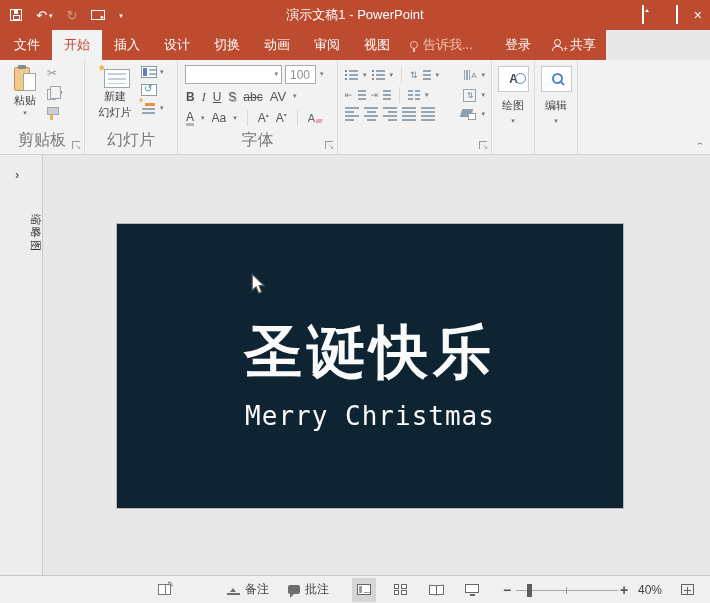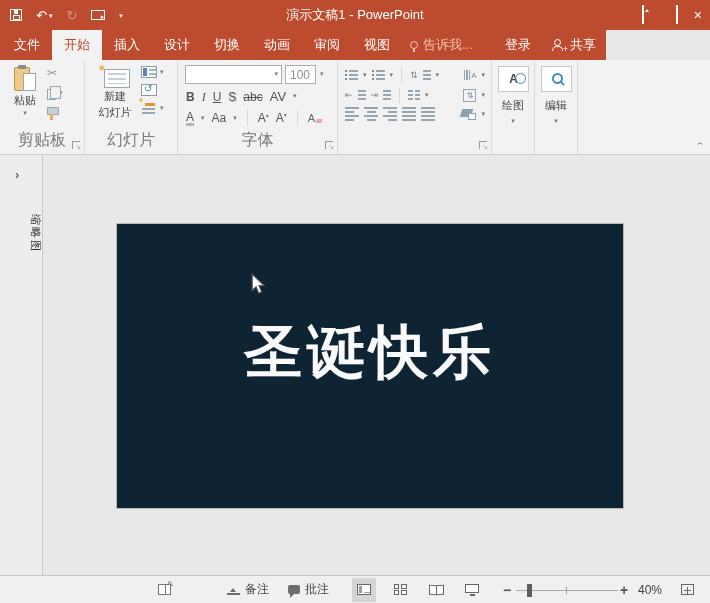--- a/index.html
+++ b/index.html
@@ -472,20 +472,21 @@
   </div>
 
   <div class="thumbstrip">
     <span class="thumb-expand">›</span>
     <div class="thumb-label">缩略图</div>
   </div>
 
   <div class="workspace">
     <div class="slide">
       <div class="slide-title">圣诞快乐</div>
+      <div class="slide-subtitle">Merry Christmas</div>
     </div>
     <svg class="cursor" width="14" height="22" viewBox="0 0 12 19">
       <path d="M1,1 L1,15 L4.4,11.8 L6.6,17.4 L9.1,16.4 L6.9,10.9 L11.2,10.9 Z" fill="#FFFFFF" stroke="#555" stroke-width="1"></path>
     </svg>
   </div>
 
   <div class="statusbar">
     <span class="sitem" style="left:158px;">
         <span class="ic-spell"></span>
       </span>

